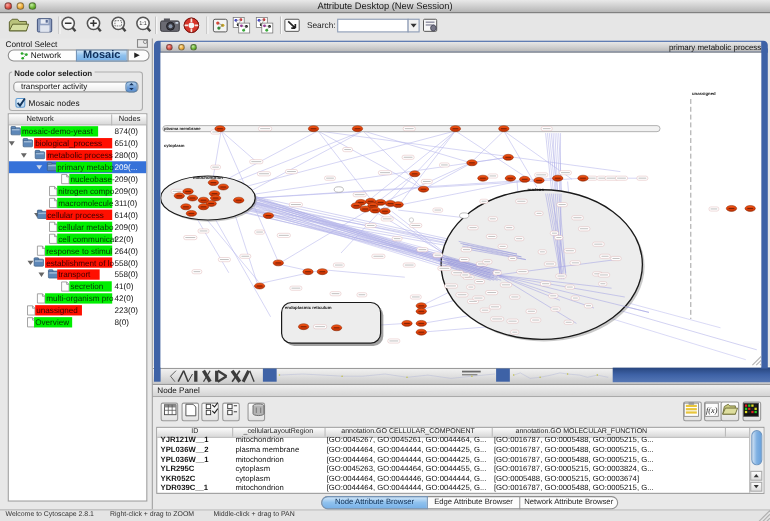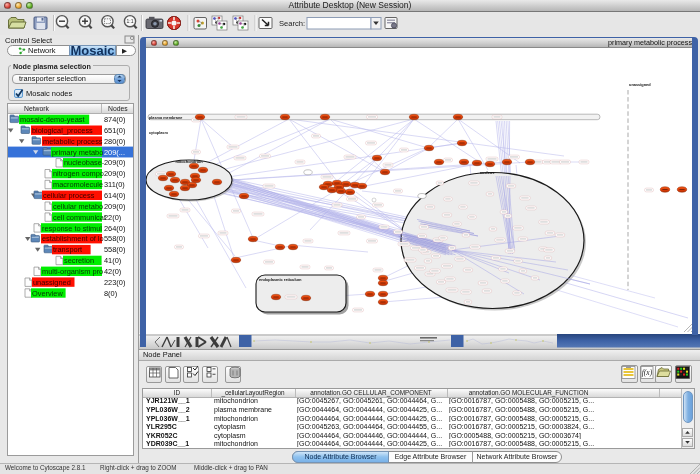--- a/index.html
+++ b/index.html
@@ -1138,26 +1138,26 @@
 <div class="abs" style="left:7px;top:45px;width:129px;height:11px;background:#fdfdfd;border:1px solid #8f8f8f;border-radius:6px;box-sizing:border-box;"></div>
 <div class="abs" style="left:69px;top:45px;width:47px;height:11px;box-sizing:border-box;background:linear-gradient(#cfe5f8,#8ec1ee 50%,#7ab2e8);border:1px solid #7694b5;"></div>
 <div class="abs" style="left:116px;top:45px;width:20px;height:11px;box-sizing:border-box;border-left:1px solid #999;"></div>
 <svg class="abs" style="left:18px;top:46.5px" width="8" height="8" viewBox="0 0 8 8">
     <circle cx="2" cy="1.6" r="1.2" fill="#2a2"></circle>
     <circle cx="6" cy="2.6" r="1.2" fill="#2a2"></circle>
     <circle cx="2.6" cy="6" r="1.2" fill="#2a2"></circle>
     <path d="M2,1.6 L6,2.6 L2.6,6" stroke="#494" stroke-width="0.6" fill="none"></path>
   </svg>
 <div class="abs" style="left:28px;top:45px;width:40px;font-size:7.5px;line-height:11px;color:#111;">Network</div>
-<div class="abs" style="left:69px;top:45px;width:47px;text-align:center;font-size:13px;line-height:11px;font-weight:bold;color:#10305c;">Mosaic</div>
+<div class="abs" style="left:69px;top:45px;width:47px;text-align:center;font-size:10px;line-height:11px;font-weight:bold;color:#10305c;">Mosaic</div>
 <div class="abs" style="left:122px;top:45.5px;width:14px;font-size:6.5px;line-height:10px;color:#222;">▶</div>
 <div class="abs" style="left:8px;top:65px;width:122px;height:36px;border:1px solid #adadad;border-radius:3px;box-sizing:border-box;"></div>
-<div class="abs" style="left:11px;top:61.5px;font-size:7.2px;font-weight:bold;color:#222;background:#e8e8e8;padding:0 2px;">Node plasma selection</div>
+<div class="abs" style="left:11px;top:61.5px;font-size:7.2px;font-weight:bold;color:#222;background:#e8e8e8;padding:0 2px;">Node color selection</div>
 <div class="abs" style="left:12px;top:73.5px;width:114px;height:10.5px;box-sizing:border-box;background:linear-gradient(#ffffff,#ededed);border:1px solid #9b9b9b;border-radius:4px;"></div>
-<div class="abs" style="left:19px;top:73.5px;font-size:7.4px;line-height:10.5px;color:#111;">transporter selection</div>
+<div class="abs" style="left:19px;top:73.5px;font-size:7.4px;line-height:10.5px;color:#111;">transporter activity</div>
 <div class="abs" style="left:114px;top:74px;width:11px;height:9.5px;box-sizing:border-box;background:linear-gradient(#b4d3f0,#6f9fd8 55%,#5d91d2);border:1px solid #5580ad;border-radius:3.5px;"></div>
 <svg class="abs" style="left:114px;top:74px" width="11" height="9.5" viewBox="0 0 11 9.5">
     <path d="M3.4,3.6 L5.5,1.4 L7.6,3.6 Z" fill="#15335c"></path>
     <path d="M3.4,5.9 L5.5,8.1 L7.6,5.9 Z" fill="#15335c"></path>
   </svg>
 <div class="abs" style="left:13.5px;top:89px;width:9px;height:9px;box-sizing:border-box;background:linear-gradient(#eaf3fb,#b9d7f1);border:1.2px solid #5e9bd3;border-radius:2px;"></div>
 <svg class="abs" style="left:13px;top:86.5px" width="13" height="12" viewBox="0 0 13 12">
     <path d="M3,6.5 L5.2,9 L9.6,2.5" stroke="#12365e" stroke-width="1.7" fill="none"></path>
   </svg>
 <div class="abs" style="left:26px;top:89px;font-size:7.5px;line-height:9px;color:#111;">Mosaic nodes</div>

